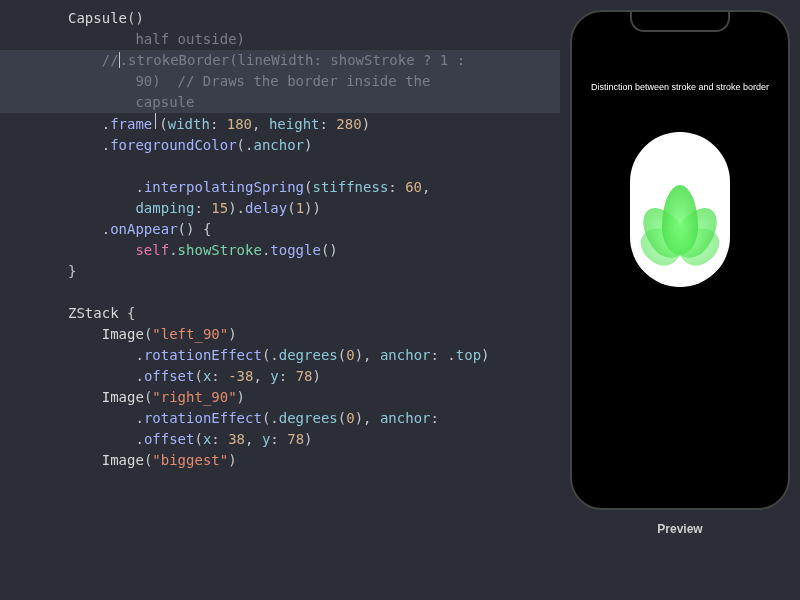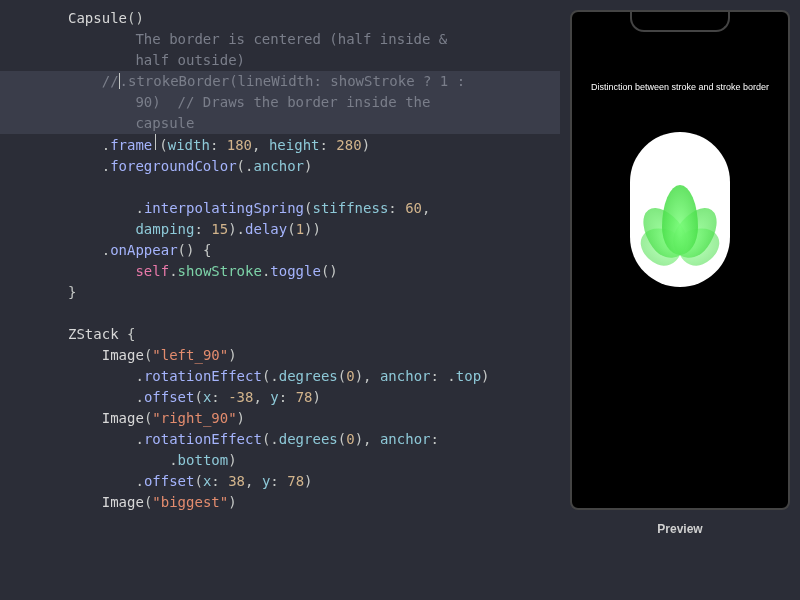--- a/index.html
+++ b/index.html
@@ -56,21 +56,21 @@
       background: #2b2d37;
       display: flex;
       flex-direction: column;
       align-items: center;
       padding: 10px;
     }
     .phone {
       width: 220px;
       height: 500px;
       background: #000;
-      border-radius: 8px;
+      border-radius: 32px;
       border: 2px solid #444;
       position: relative;
       display: flex;
       flex-direction: column;
       align-items: center;
       overflow: hidden;
     }
     .notch {
       width: 100px;
       height: 22px;
@@ -124,41 +124,39 @@
       font-size: 12px;
       font-weight: 600;
       margin-top: 12px;
     }
   </style>
 </head>
 <body>
 
 <div class="editor">
   <div class="line"><span class="type">Capsule</span><span class="punct">()</span></div>
-  <div class="line">        <span class="comment">The border is centered (half inside &amp;</span></div>
   <div class="line">        <span class="comment">half outside)</span></div>
   <div class="line highlight">    <span class="comment">//</span><span class="cursor"></span><span class="comment">.strokeBorder(lineWidth: showStroke ? 1 :</span></div>
   <div class="line highlight">        <span class="comment">90)  // Draws the border inside the</span></div>
   <div class="line highlight">        <span class="comment">capsule</span></div>
   <div class="line">    <span class="dot">.</span><span class="method">frame</span><span class="text-cursor"></span><span class="punct">(</span><span class="param">width</span><span class="punct">: </span><span class="number">180</span><span class="punct">, </span><span class="param">height</span><span class="punct">: </span><span class="number">280</span><span class="punct">)</span></div>
   <div class="line">    <span class="dot">.</span><span class="method">foregroundColor</span><span class="punct">(.</span><span class="param">anchor</span><span class="punct">)</span></div>
   <div class="line"> </div>
   <div class="line">        <span class="dot">.</span><span class="method">interpolatingSpring</span><span class="punct">(</span><span class="param">stiffness</span><span class="punct">: </span><span class="number">60</span><span class="punct">,</span></div>
   <div class="line">        <span class="param">damping</span><span class="punct">: </span><span class="number">15</span><span class="punct">).</span><span class="method">delay</span><span class="punct">(</span><span class="number">1</span><span class="punct">))</span></div>
   <div class="line">    <span class="dot">.</span><span class="method">onAppear</span><span class="punct">() {</span></div>
   <div class="line">        <span class="keyword-pink">self</span><span class="dot">.</span><span class="prop">showStroke</span><span class="dot">.</span><span class="method">toggle</span><span class="punct">()</span></div>
   <div class="line"><span class="punct">}</span></div>
   <div class="line"> </div>
   <div class="line"><span class="type">ZStack</span><span class="punct"> {</span></div>
   <div class="line">    <span class="type">Image</span><span class="punct">(</span><span class="string">"left_90"</span><span class="punct">)</span></div>
   <div class="line">        <span class="dot">.</span><span class="method">rotationEffect</span><span class="punct">(.</span><span class="param">degrees</span><span class="punct">(</span><span class="number">0</span><span class="punct">), </span><span class="param">anchor</span><span class="punct">: .</span><span class="param">top</span><span class="punct">)</span></div>
   <div class="line">        <span class="dot">.</span><span class="method">offset</span><span class="punct">(</span><span class="param">x</span><span class="punct">: </span><span class="number">-38</span><span class="punct">, </span><span class="param">y</span><span class="punct">: </span><span class="number">78</span><span class="punct">)</span></div>
   <div class="line">    <span class="type">Image</span><span class="punct">(</span><span class="string">"right_90"</span><span class="punct">)</span></div>
   <div class="line">        <span class="dot">.</span><span class="method">rotationEffect</span><span class="punct">(.</span><span class="param">degrees</span><span class="punct">(</span><span class="number">0</span><span class="punct">), </span><span class="param">anchor</span><span class="punct">:</span></div>
-  <div class="line">            <span class="dot">.</span><span class="param">bottom</span><span class="punct">)</span></div>
   <div class="line">        <span class="dot">.</span><span class="method">offset</span><span class="punct">(</span><span class="param">x</span><span class="punct">: </span><span class="number">38</span><span class="punct">, </span><span class="param">y</span><span class="punct">: </span><span class="number">78</span><span class="punct">)</span></div>
   <div class="line">    <span class="type">Image</span><span class="punct">(</span><span class="string">"biggest"</span><span class="punct">)</span></div>
 </div>
 
 <div class="preview-pane">
   <div class="phone">
     <div class="notch"></div>
     <div class="phone-title">Distinction between stroke and stroke border</div>
     <div class="capsule">
       <div class="leaf-stack">

